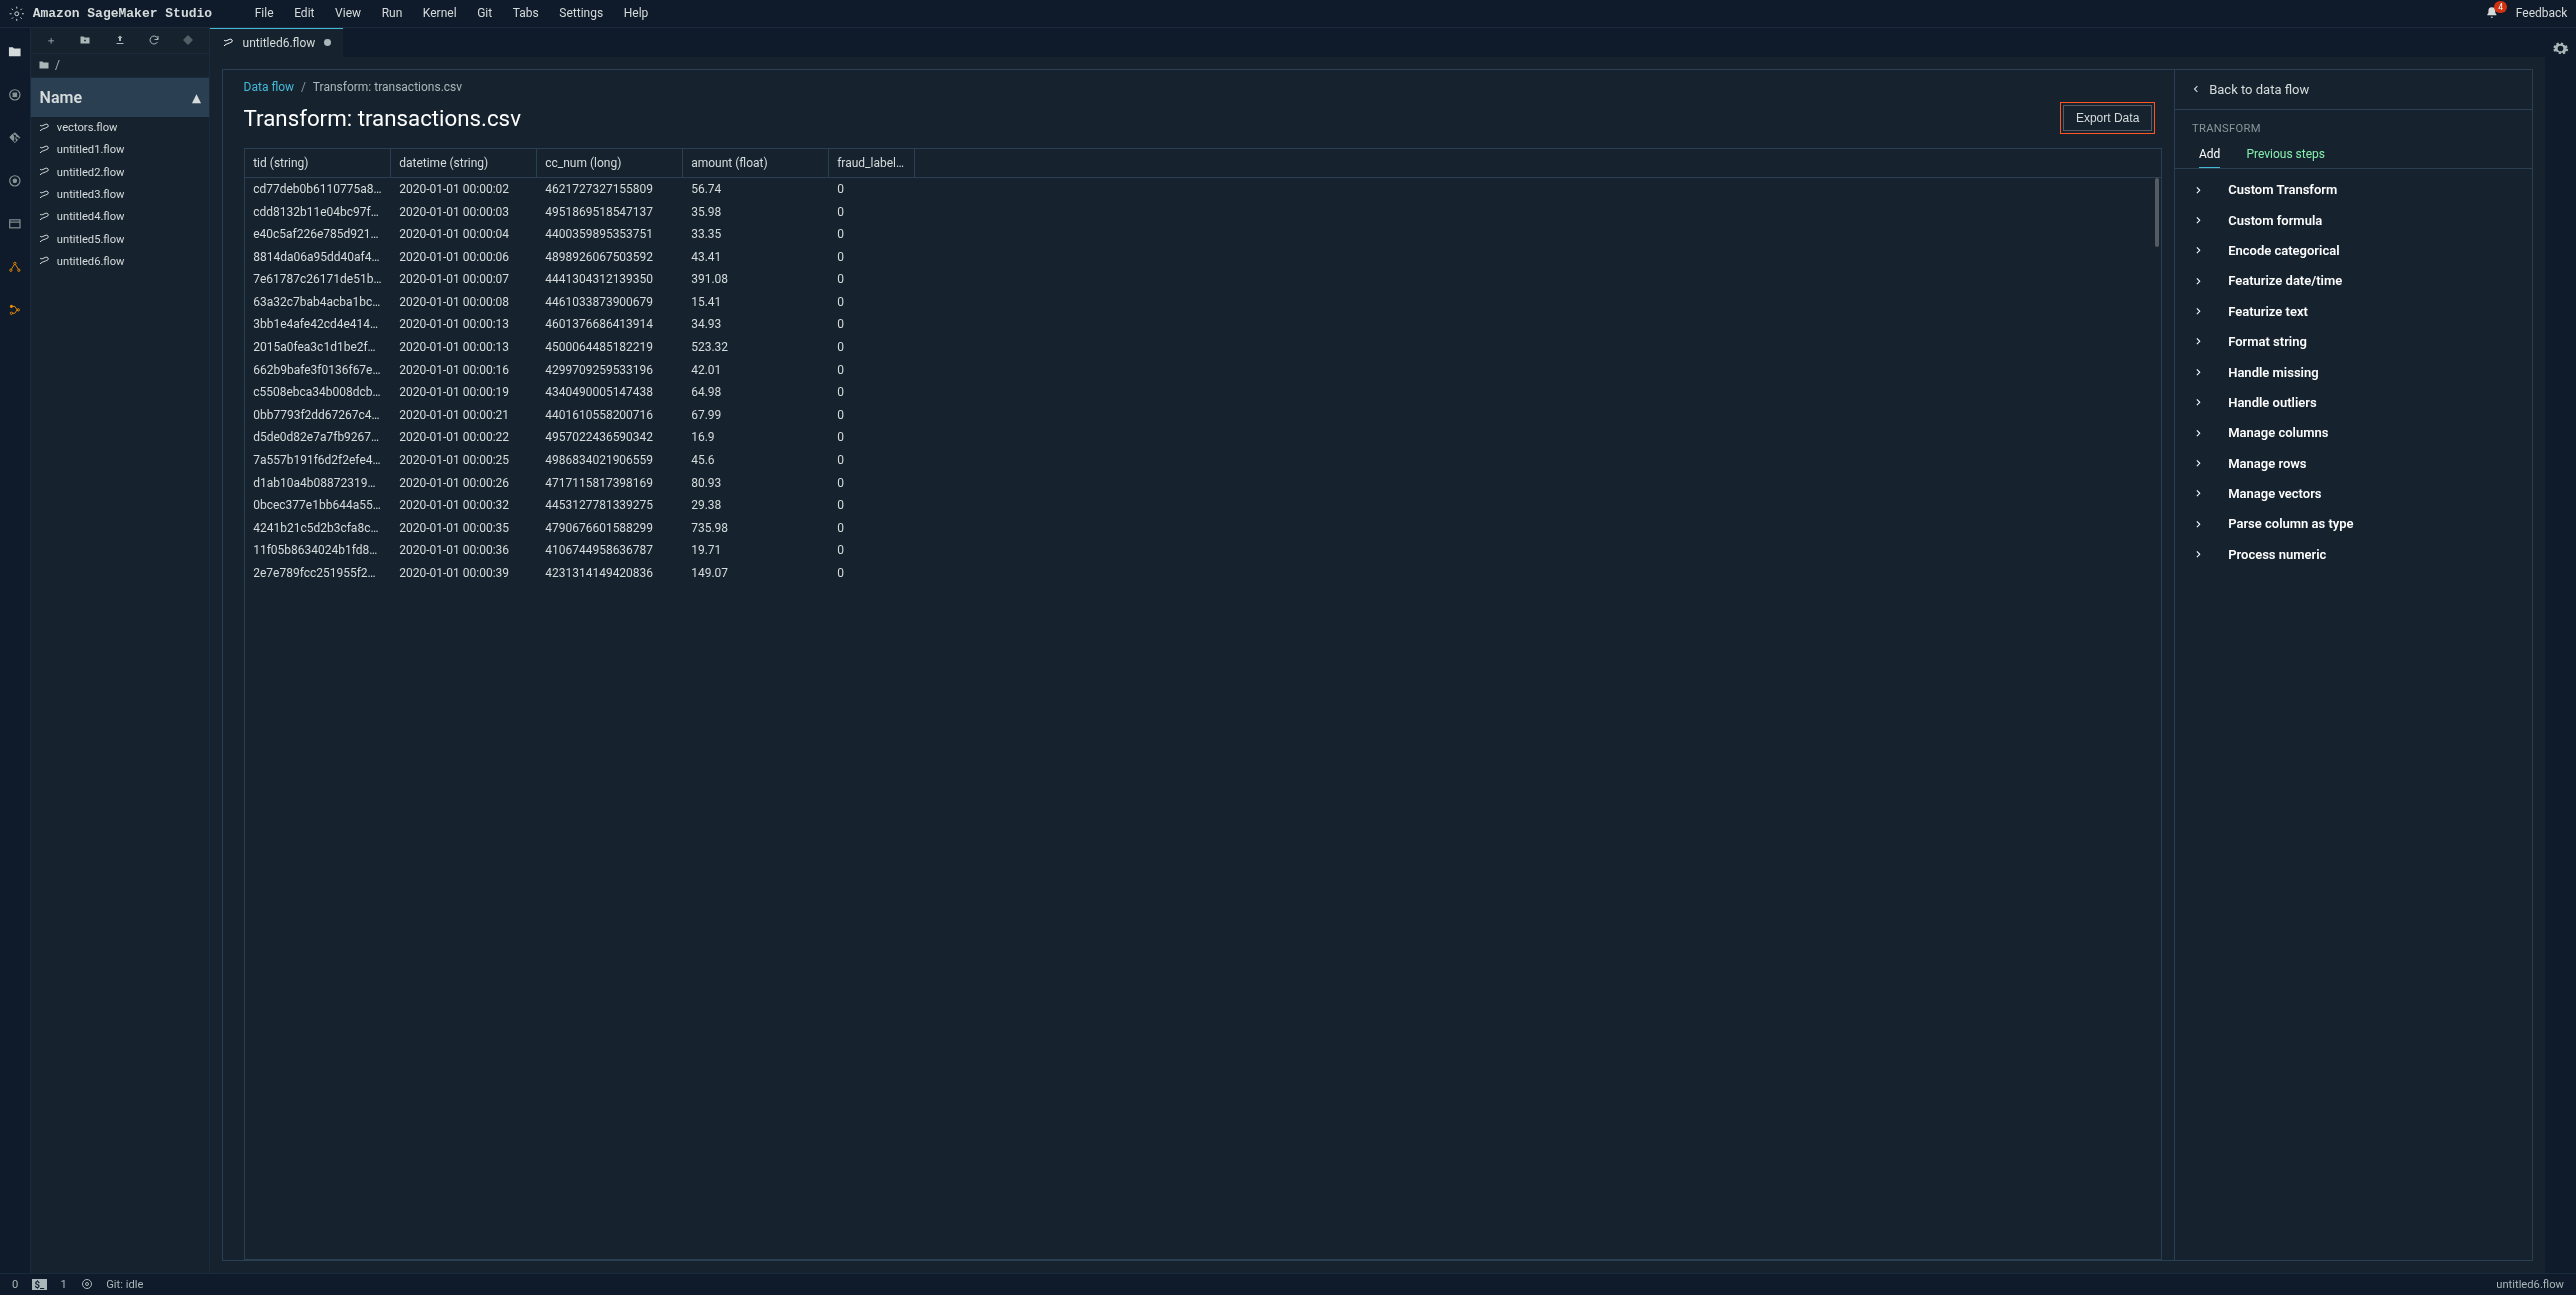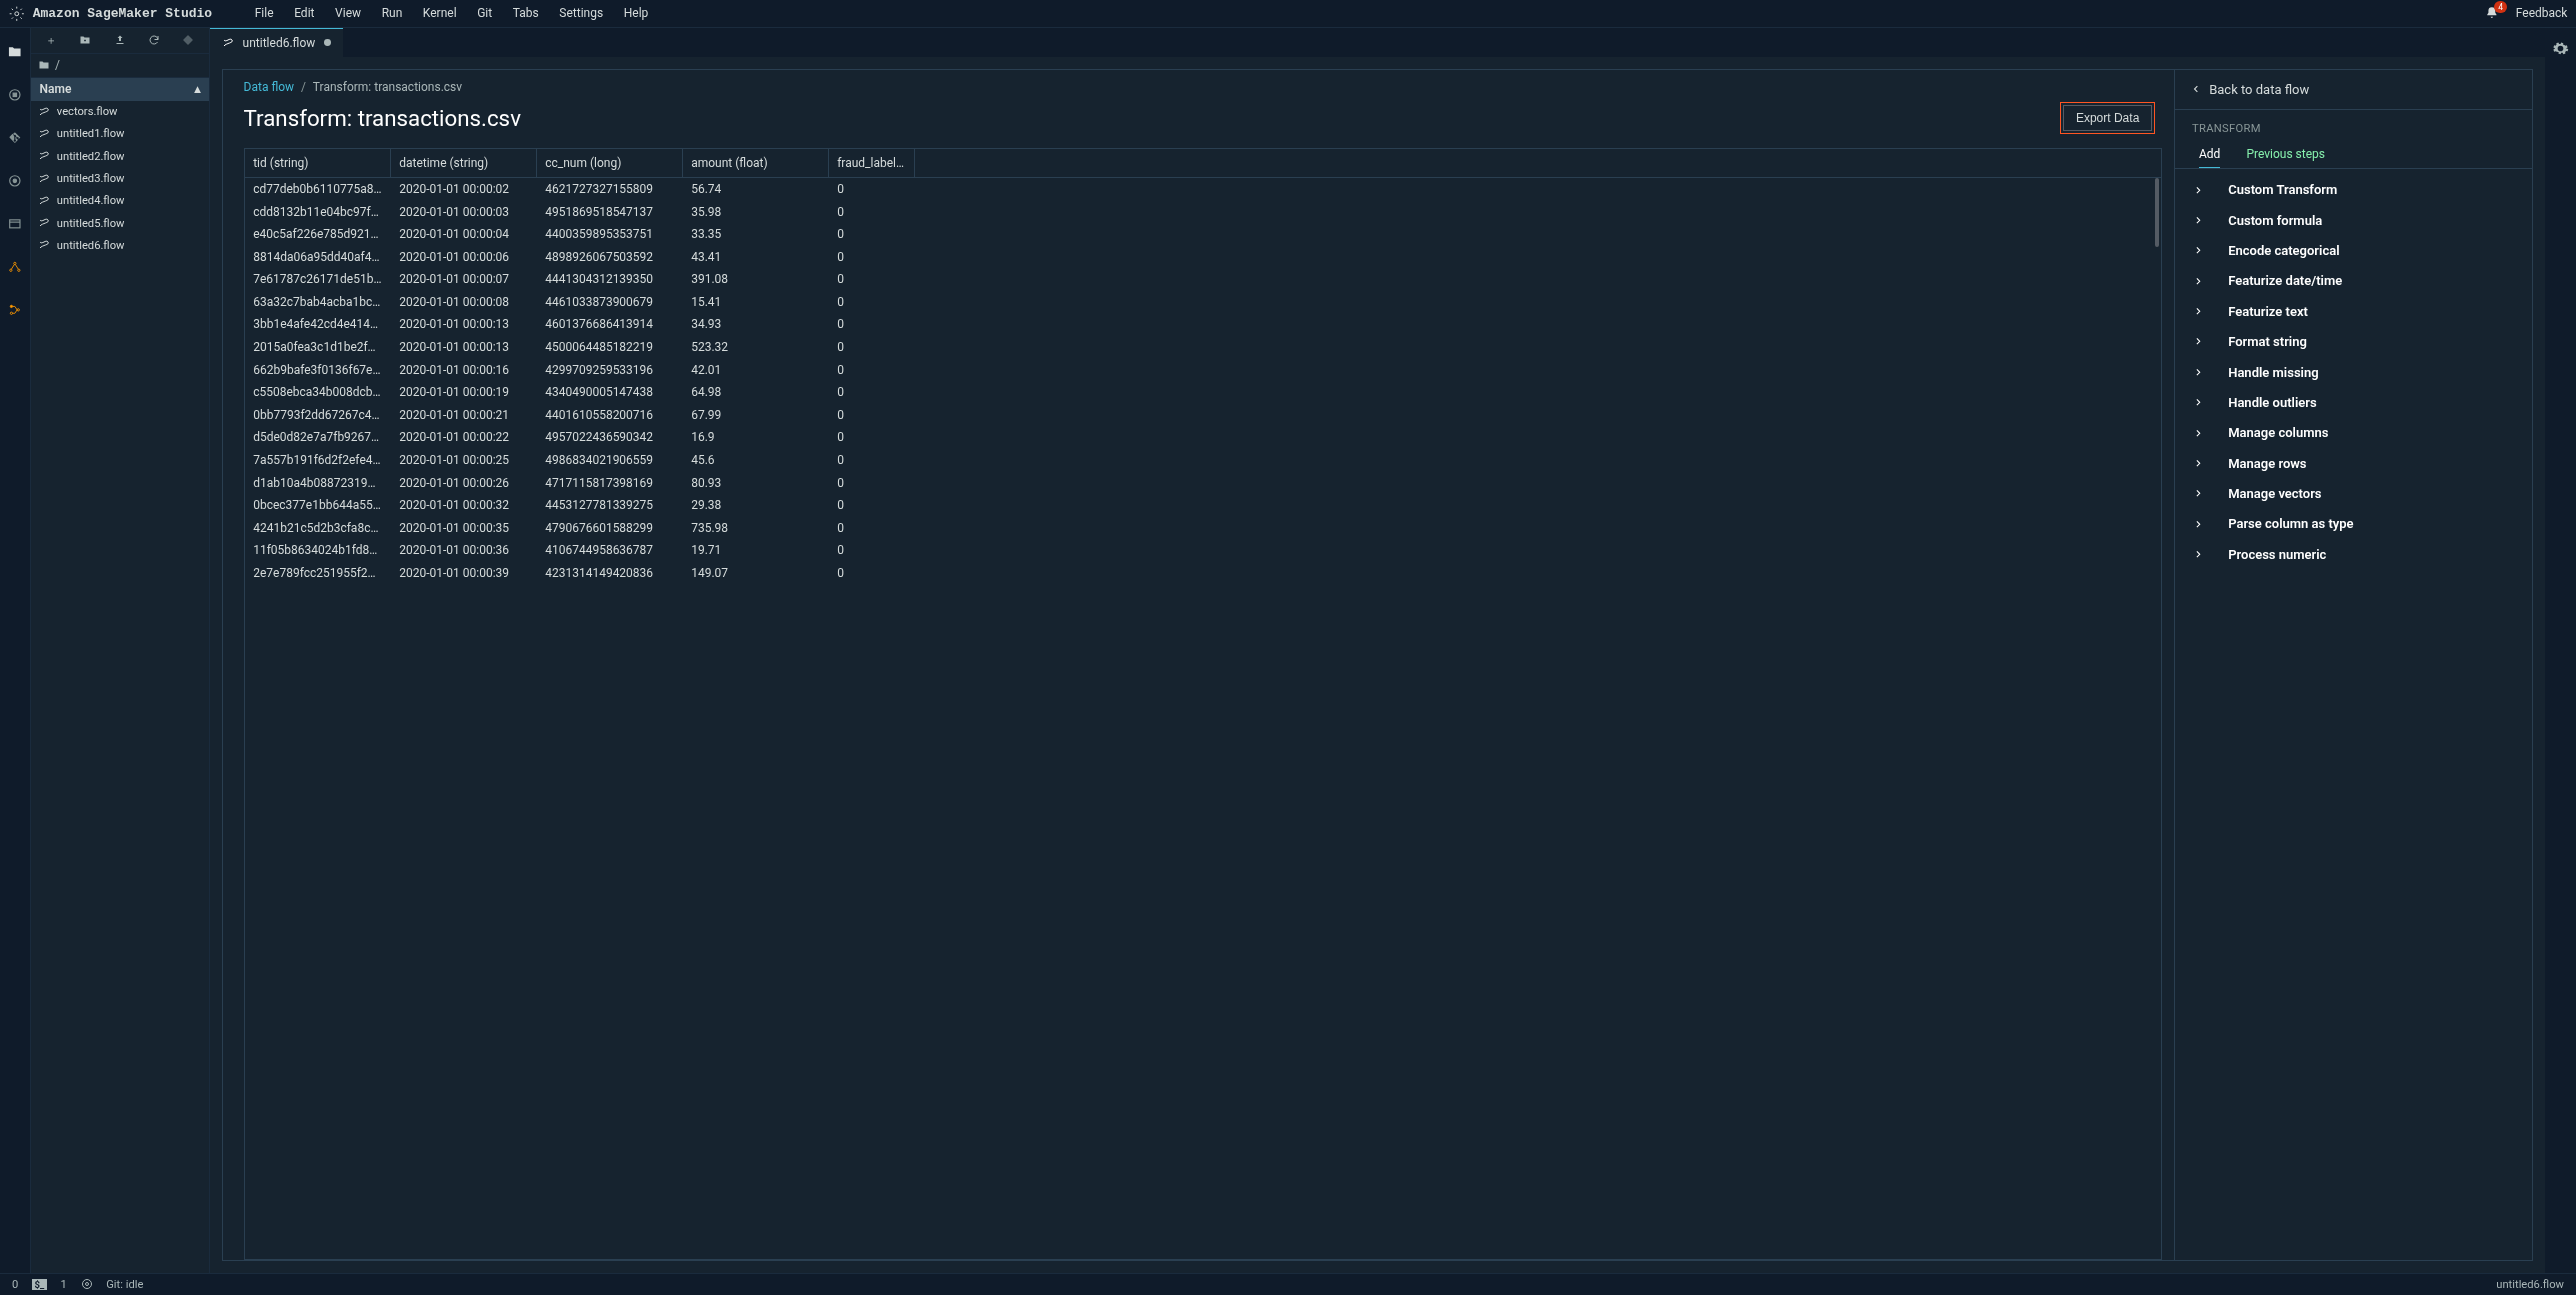--- a/index.html
+++ b/index.html
@@ -30,21 +30,21 @@
 .bell { position: relative; }
 .badge { position: absolute; top: -5.2px; right: -8.6px; background: #d13212; color: white; font-size: 8.6px; padding: 0.9px 4.3px; border-radius: 6.9px; }
 .body-row { flex: 1; display: flex; overflow: hidden; }
 .activity-bar { width: 31px; background: #0f1b2a; display: flex; flex-direction: column; align-items: center; padding-top: 15.5px; gap: 26px; border-right: 0.9px solid #1a2b3d; }
 .activity-icon { width: 17px; height: 17px; display: flex; align-items: center; justify-content: center; color: #879596; cursor: pointer; }
 .activity-icon.active { color: #d5dbdb; }
 .file-panel { width: 179px; background: #16232f; display: flex; flex-direction: column; border-right: 0.9px solid #1a2b3d; }
 .file-toolbar { height: 26px; display: flex; align-items: center; justify-content: space-around; padding: 0 3.4px; border-bottom: 0.9px solid #1a2b3d; }
 .file-tb-icon { color: #aab7b8; cursor: pointer; font-size: 11.2px; }
 .breadcrumb-row { height: 24px; display: flex; align-items: center; padding: 0 6.9px; gap: 5.2px; color: #aab7b8; border-bottom: 0.9px solid #1a2b3d; }
-.name-header { height: 23px; background: #2a3f51; display: flex; align-items: center; justify-content: space-between; padding: 0 8.6px; font-size: 12px; font-weight: 600; }
+.name-header { height: 39px; background: #2a3f51; display: flex; align-items: center; justify-content: space-between; padding: 0 8.6px; font-size: 16px; font-weight: 600; }
 .file-list { flex: 1; overflow-y: auto; }
 .file-item { height: 22.3px; display: flex; align-items: center; gap: 6.9px; padding: 0 6.9px; cursor: pointer; font-size: 11.2px; }
 .flow-icon { width: 12px; height: 12px; display:flex; align-items:center; justify-content:center; }
 .main-area { flex: 1; display: flex; flex-direction: column; overflow: hidden; }
 .tab-bar { height: 29px; background: #0f1b2a; display: flex; }
 .tab { display: flex; align-items: center; gap: 8.6px; padding: 0 12px; background: #16232f; border-top: 1.7px solid #44b9d6; cursor: pointer; }
 .tab .flow-icon { color:#fff;}
 .tab-dirty { width: 6.9px; height: 6.9px; border-radius: 50%; background: #aab7b8; }
 .content-wrap { flex: 1; background: #16232f; padding: 12px; overflow: hidden; }
 .content-panel { height: 100%; border: 0.9px solid #2a3f51; display: flex; flex-direction: column; overflow:hidden; }

